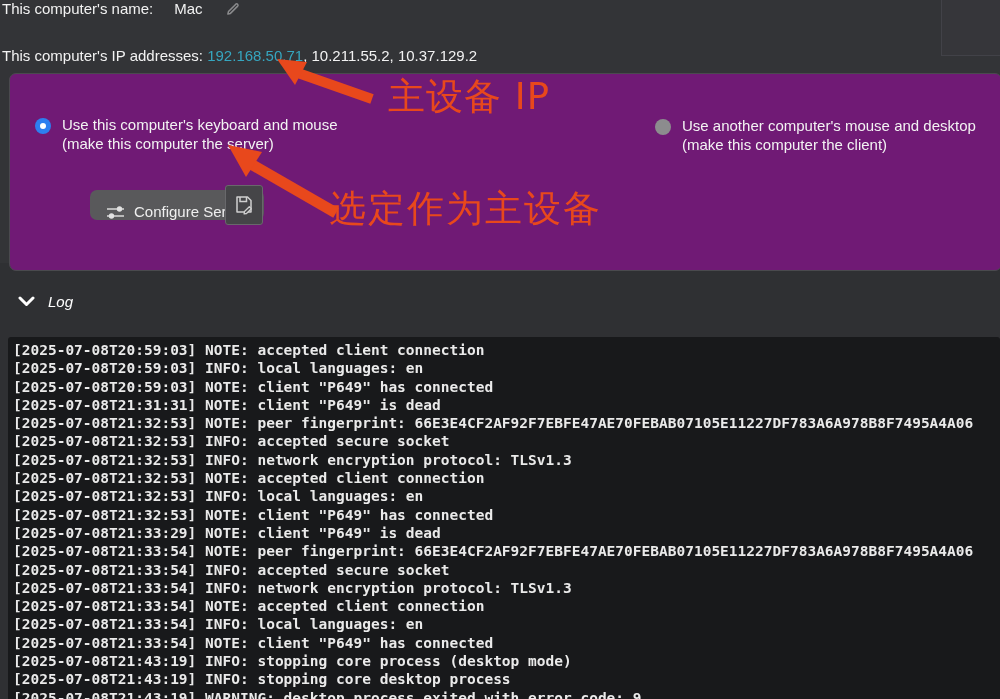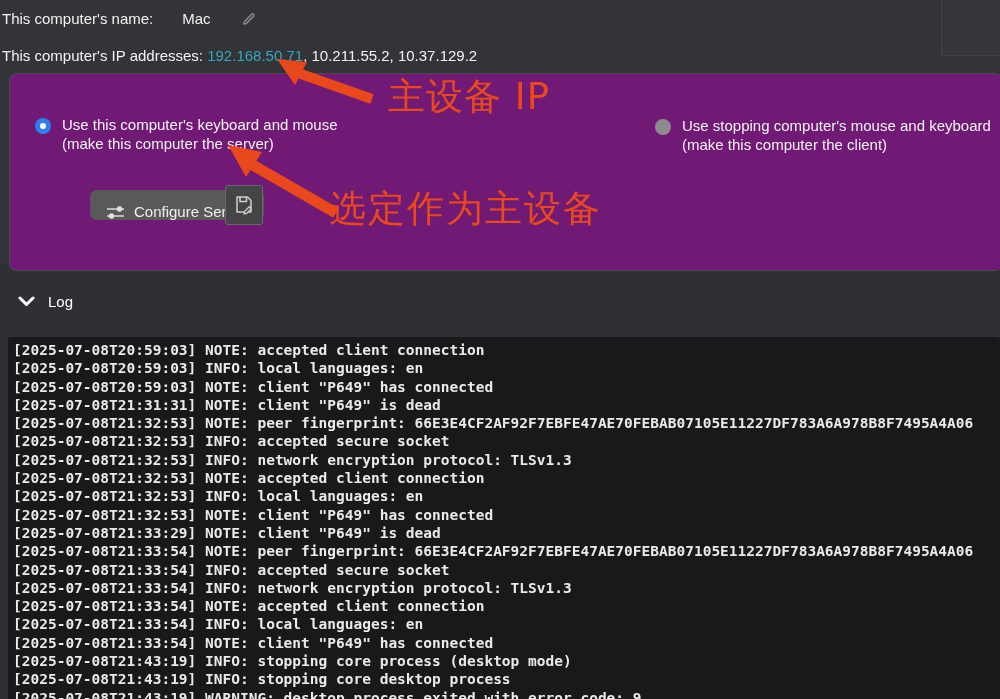--- a/index.html
+++ b/index.html
@@ -5,22 +5,22 @@
   html,body{margin:0;padding:0;background:#222;}
   .screen{
     position:relative;width:1000px;height:699px;overflow:hidden;
     background:#333437;font-family:"Liberation Sans",sans-serif;
     -webkit-font-smoothing:antialiased;
   }
   .bottom-bg{position:absolute;left:0;top:263px;right:0;bottom:0;background:#2f3033;}
   .topright-box{position:absolute;right:0;top:0;width:58px;height:55px;background:#36363a;
     border-left:1px solid #424248;border-bottom:1px solid #424248;}
   
-  .name-row{position:absolute;left:2px;top:10px;display:flex;align-items:center;
-    font-size:15px;color:#f2f2f2;gap:8px;}
+  .name-row{position:absolute;left:2px;top:0;display:flex;align-items:center;
+    font-size:15px;color:#f2f2f2;}
   .name-row .val{margin-left:21px;}
   .edit-btn{margin-left:23px;width:16px;height:16px;display:flex;align-items:center;justify-content:center;}
   .ip-row{position:absolute;left:2px;top:47px;font-size:15px;color:#f2f2f2;}
   .ip-link{color:var(--link-teal,#36a6bf);text-decoration:none;cursor:pointer;}
   
   .panel{position:absolute;left:9px;top:73px;width:993px;height:198px;box-sizing:border-box;
     background:#701a75;border:1px solid #4a4a4e;border-radius:7px;}
   .opt{position:absolute;display:flex;}
   .opt-server{left:25px;top:41px;}
   .opt-client{left:645px;top:42px;}
@@ -30,21 +30,21 @@
   .radio.off{background:#8c8c8e;}
   .opt-text{margin-left:11px;font-size:15px;line-height:19px;color:#f3f3f3;}
   .btn{position:absolute;left:32px;top:116px;height:30px;display:flex;align-items:flex-end;gap:9px;
     background:#59595b;color:#efefef;border:none;border-radius:7px;padding:0 17px 0 16px;
     font-size:15px;font-family:"Liberation Sans",sans-serif;cursor:pointer;margin-left:48px;}
   .btn-square{position:absolute;left:215px;top:111px;width:38px;height:40px;box-sizing:border-box;
     background:#454548;border:1px solid #68686b;border-radius:3px;display:flex;align-items:center;
     justify-content:center;cursor:pointer;padding:0;}
   
   .log-header{position:absolute;left:18px;top:293px;display:flex;align-items:center;gap:13px;
-    color:#fff;font-size:15px;cursor:pointer;}
+    color:#fff;font-size:15px;cursor:pointer;font-style:italic;}
   .log-box{position:absolute;left:8px;top:337px;width:992px;height:372px;box-sizing:border-box;
     background:#18191b;border-radius:3px;padding:4px 0 0 5px;
     font-family:"DejaVu Sans Mono",monospace;font-size:14.5px;line-height:18.3px;
     color:#eaeaea;white-space:pre;overflow:hidden;}
   .log-line{height:18.3px;font-weight:bold;}
   
   .annotation{position:absolute;color:var(--annotation-orange,#e8481c);
     font-family:"DejaVu Sans",sans-serif;font-weight:400;pointer-events:none;}
   .anno-ip{left:388px;top:72px;font-size:37px;letter-spacing:1px;}
   .anno-server{left:329px;top:184px;font-size:37px;letter-spacing:2px;}
@@ -81,21 +81,21 @@
       <span class="radio on"></span>
       <span class="opt-text">
         <span>Use this computer's keyboard and mouse</span><br>
         <span>(make this computer the server)</span>
       </span>
     </div>
 
     <div class="opt opt-client">
       <span class="radio off"></span>
       <span class="opt-text">
-        <span>Use stopping computer's mouse and keyboard</span><br>
+        <span>Use another computer's mouse and desktop</span><br>
         <span>(make this computer the client)</span>
       </span>
     </div>
 
     <button class="btn">
       <span>
         <svg width="19" height="15" viewBox="0 0 19 15">
           <line x1="1" y1="4" x2="18" y2="4" stroke="#e2e2e2" stroke-width="1.4"></line>
           <circle cx="13.5" cy="4" r="2.7" fill="#e2e2e2"></circle>
           <line x1="1" y1="11" x2="18" y2="11" stroke="#e2e2e2" stroke-width="1.4"></line>

